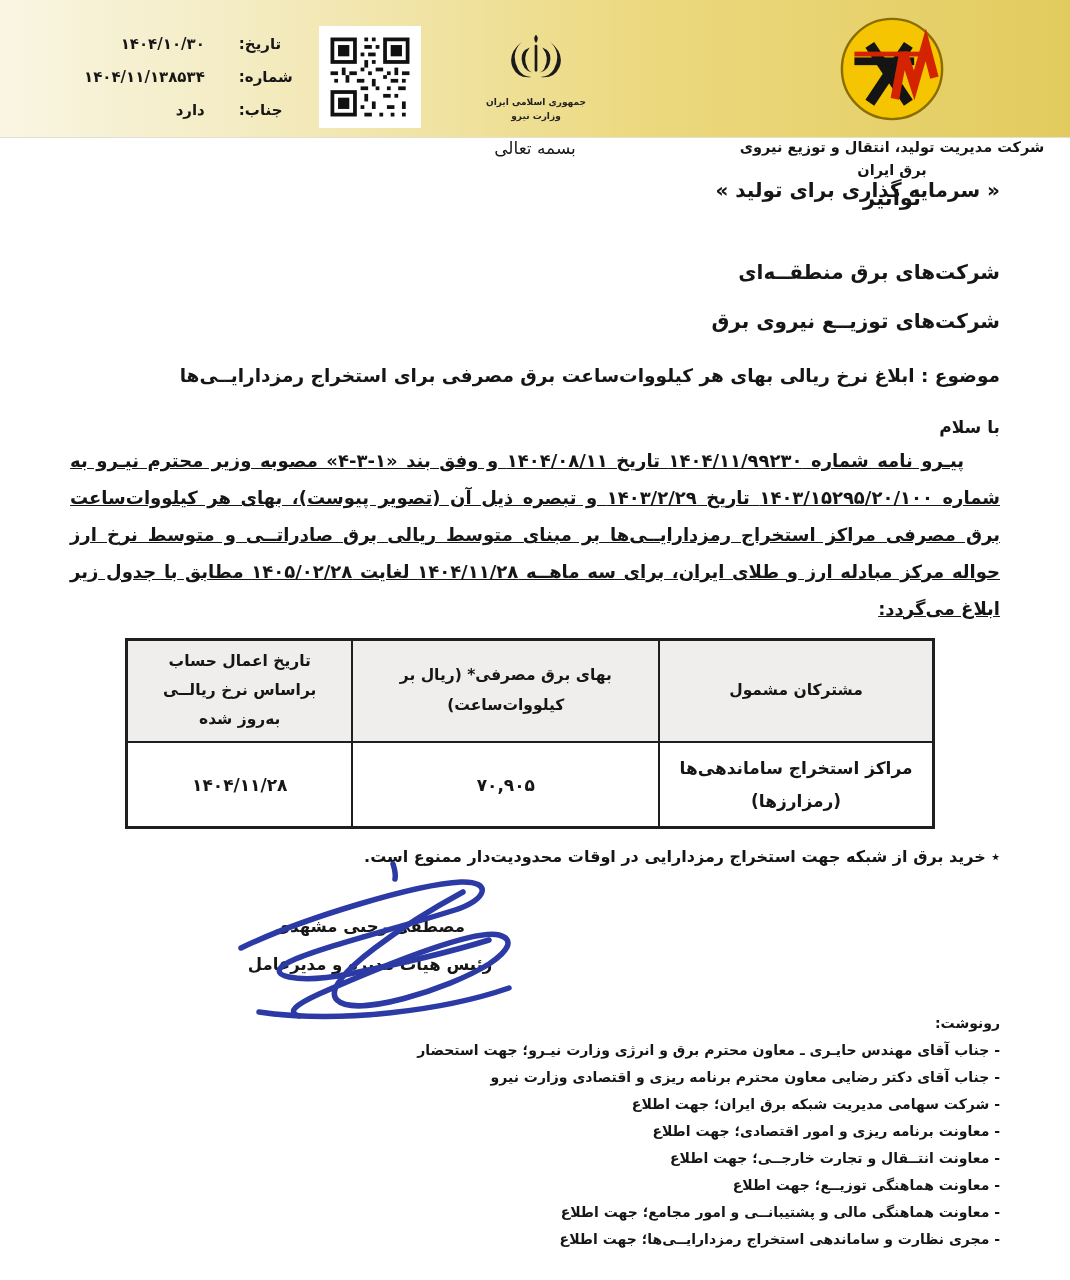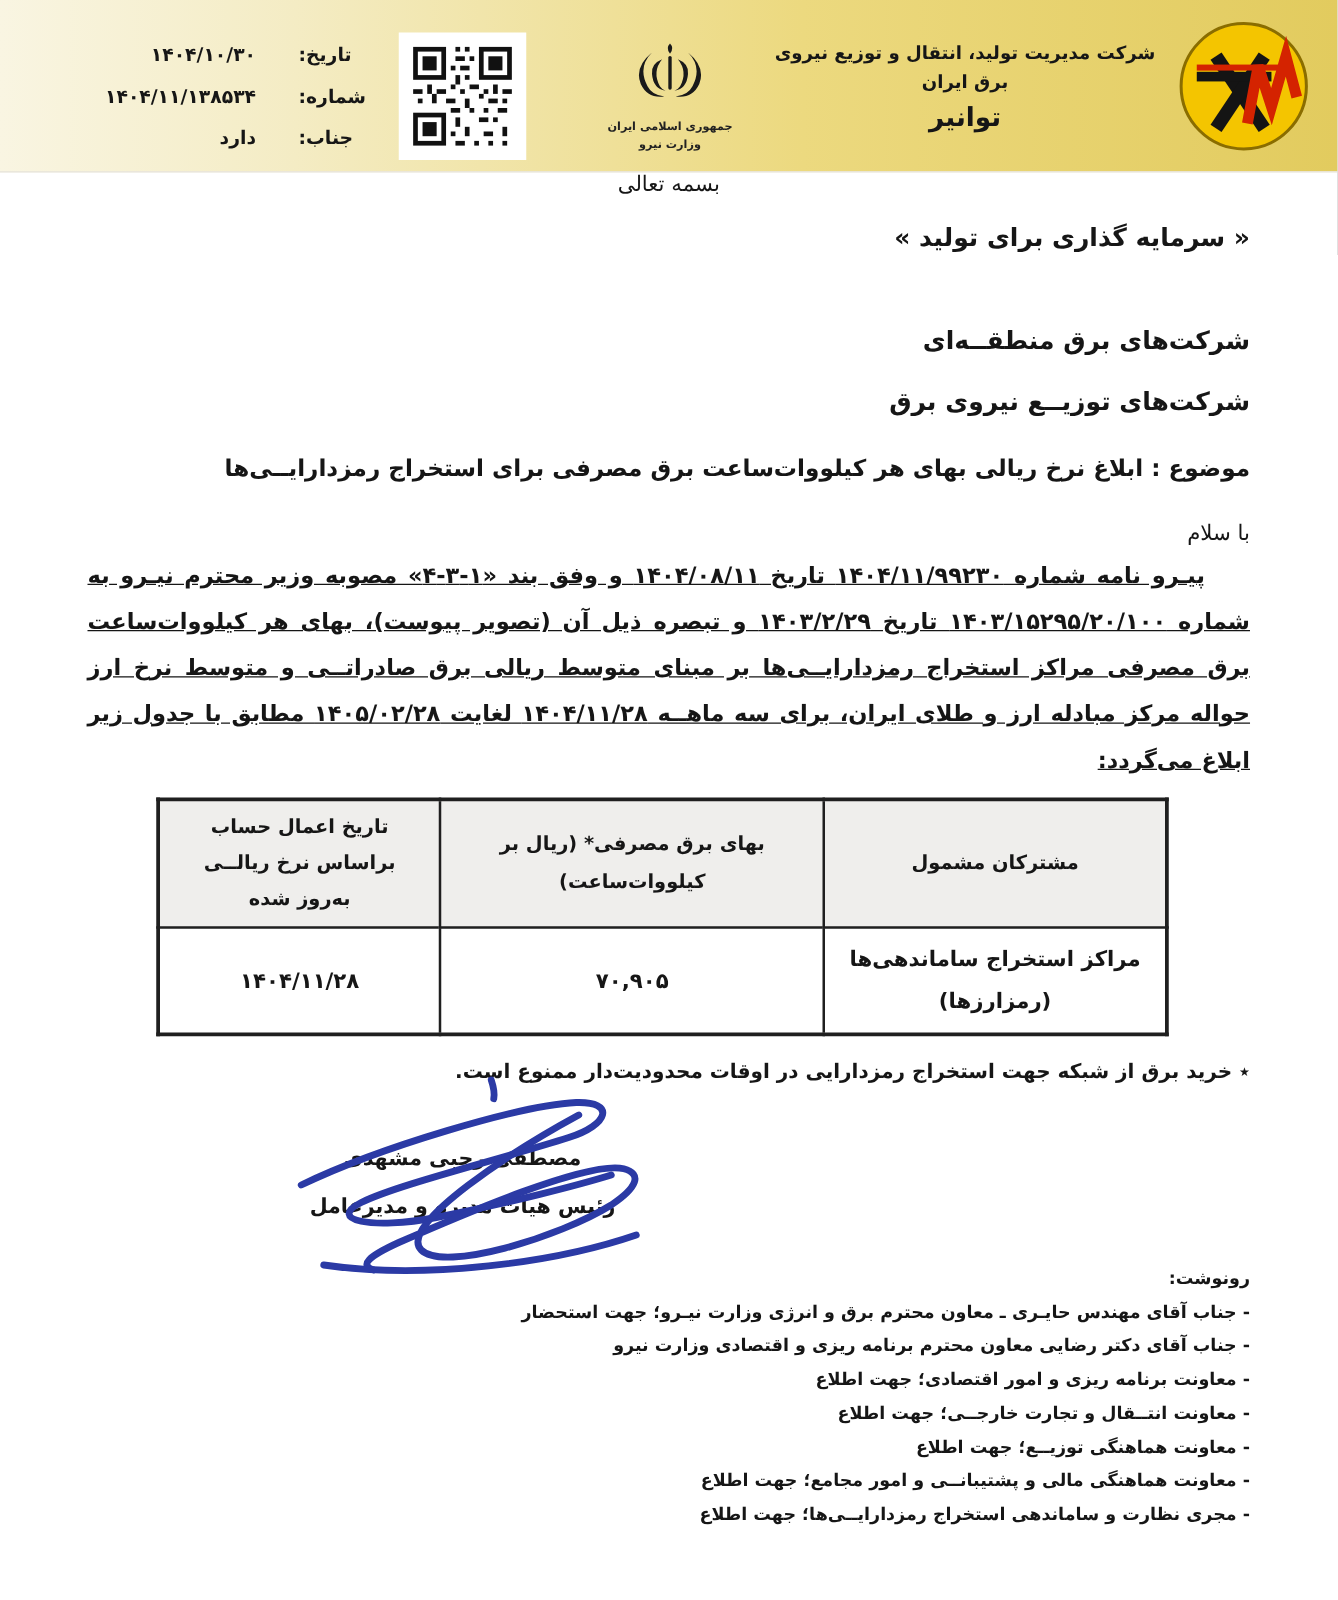--- a/index.html
+++ b/index.html
@@ -7,40 +7,40 @@
   .page {
     width:1070px; height:1280px; margin:0 auto; background:#ffffff;
     position:relative; overflow:hidden; direction:rtl; color:#161616;
   }
   
   .band {
     position:relative; height:138px;
     background:linear-gradient(to left, #e2cb5e, #ecd97f 40%, #f4ecc4 78%, #f9f5e2);
     border-bottom:1px solid #e3e0d2;
   }
-  .band-right { position:absolute; top:16px; right:22px; display:flex; align-items:center; gap:14px; }
+  .band-right { position:absolute; top:16px; right:22px; display:flex; align-items:center; gap:14px;flex-direction:column; }
   .logo-circle { width:106px; height:106px; flex:0 0 auto; }
   .company-text { width:312px; text-align:center; }
   .company-line { font-size:14.5px; font-weight:bold; line-height:1.6; }
   .company-short { font-size:21px; font-weight:bold; margin-top:4px; }
   .band-center { position:absolute; top:31px; left:468px; width:136px; text-align:center; }
   .emblem-captions { font-size:9px; line-height:1.6; margin-top:2px; font-weight:bold; color:#222; }
   .band-left { position:absolute; top:26px; left:84px; display:flex; direction:ltr; align-items:center; gap:26px; }
   .meta-grid { direction:rtl; display:grid; grid-template-columns:auto auto; column-gap:34px; row-gap:15px;
                font-size:15px; font-weight:bold; align-items:center; }
   .meta-label { text-align:left; }
   .meta-value { text-align:right; }
   .qr-box { width:102px; height:102px; background:#ffffff; padding:4px; }
   
   .content { padding:0 70px; }
   .bismillah { text-align:center; font-size:17px; }
   .slogan { margin-top:20px; text-align:right; font-size:20px; font-weight:bold; }
   .recipients { margin-top:46px; font-size:20px; font-weight:bold; line-height:2.45; }
   .subject { margin-top:12px; font-size:18.5px; font-weight:bold; line-height:1.9; }
-  .salutation { margin-top:24px; font-size:17px; }
+  .salutation { margin-top:24px; font-size:17px;font-weight:bold; }
   .body-text { margin-top:6px; font-size:18px; font-weight:bold; line-height:2.05; text-align:justify; text-indent:36px;text-decoration:underline; }
   
   table.rate-table { width:810px; margin:10px 65px 0 auto; border-collapse:collapse; border:3px solid #1f1f1f; }
   .rate-table th, .rate-table td { border:2px solid #1f1f1f; text-align:center; vertical-align:middle; padding:6px 16px; }
   .rate-table th { background:#efeeec; height:76px; font-size:15.5px; font-weight:bold; line-height:1.9; }
   .rate-table td { height:86px; font-size:17px; font-weight:bold; line-height:1.9; background:#fff; }
   
   .footnote { margin-top:18px; font-size:16px; font-weight:bold; }
   .sig-block { position:relative; width:300px; margin:42px 480px 0 0; text-align:center;
                font-size:16.5px; font-weight:bold; line-height:2.3; }
@@ -204,20 +204,21 @@
         </g>
       </svg>
       <div>مصطفی رجبی مشهدی</div>
       <div>رئیس هیأت مدیره و مدیرعامل</div>
     </div>
 
     <div class="cc-block">
       <div>رونوشت:</div>
       <div class="cc-item">- جناب آقای مهندس حایـری ـ معاون محترم برق و انرژی وزارت نیـرو؛ جهت استحضار</div>
       <div class="cc-item">- جناب آقای دکتر رضایی معاون محترم برنامه ریزی و اقتصادی وزارت نیرو</div>
+      <div class="cc-item">- شرکت سهامی مدیریت شبکه برق ایران؛ جهت اطلاع</div>
       <div class="cc-item">- معاونت برنامه ریزی و امور اقتصادی؛ جهت اطلاع</div>
       <div class="cc-item">- معاونت انتــقال و تجارت خارجــی؛ جهت اطلاع</div>
       <div class="cc-item">- معاونت هماهنگی توزیــع؛ جهت اطلاع</div>
       <div class="cc-item">- معاونت هماهنگی مالی و پشتیبانــی و امور مجامع؛ جهت اطلاع</div>
       <div class="cc-item">- مجری نظارت و ساماندهی استخراج رمزدارایــی‌ها؛ جهت اطلاع</div>
     </div>
 
   </div>
 </div>
 

